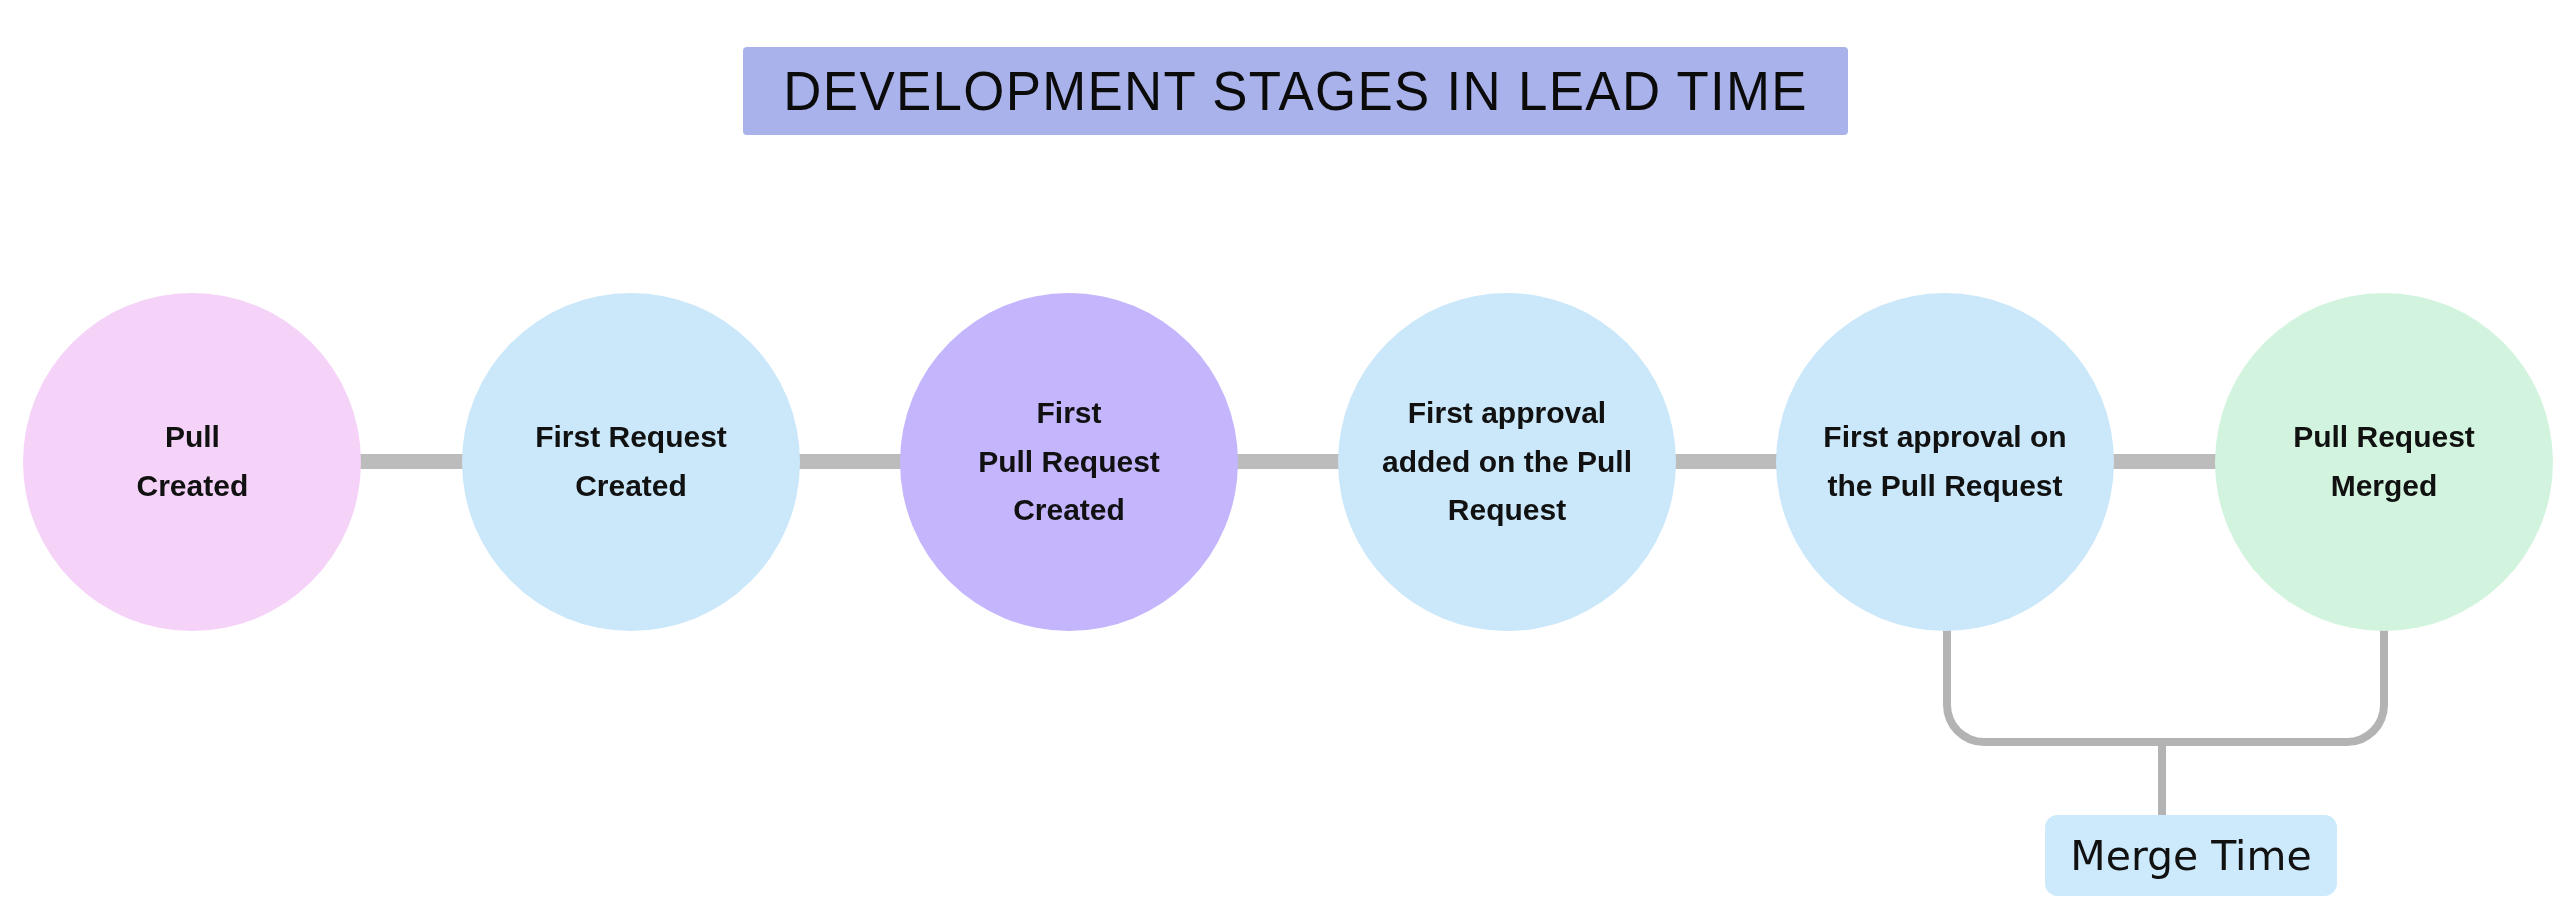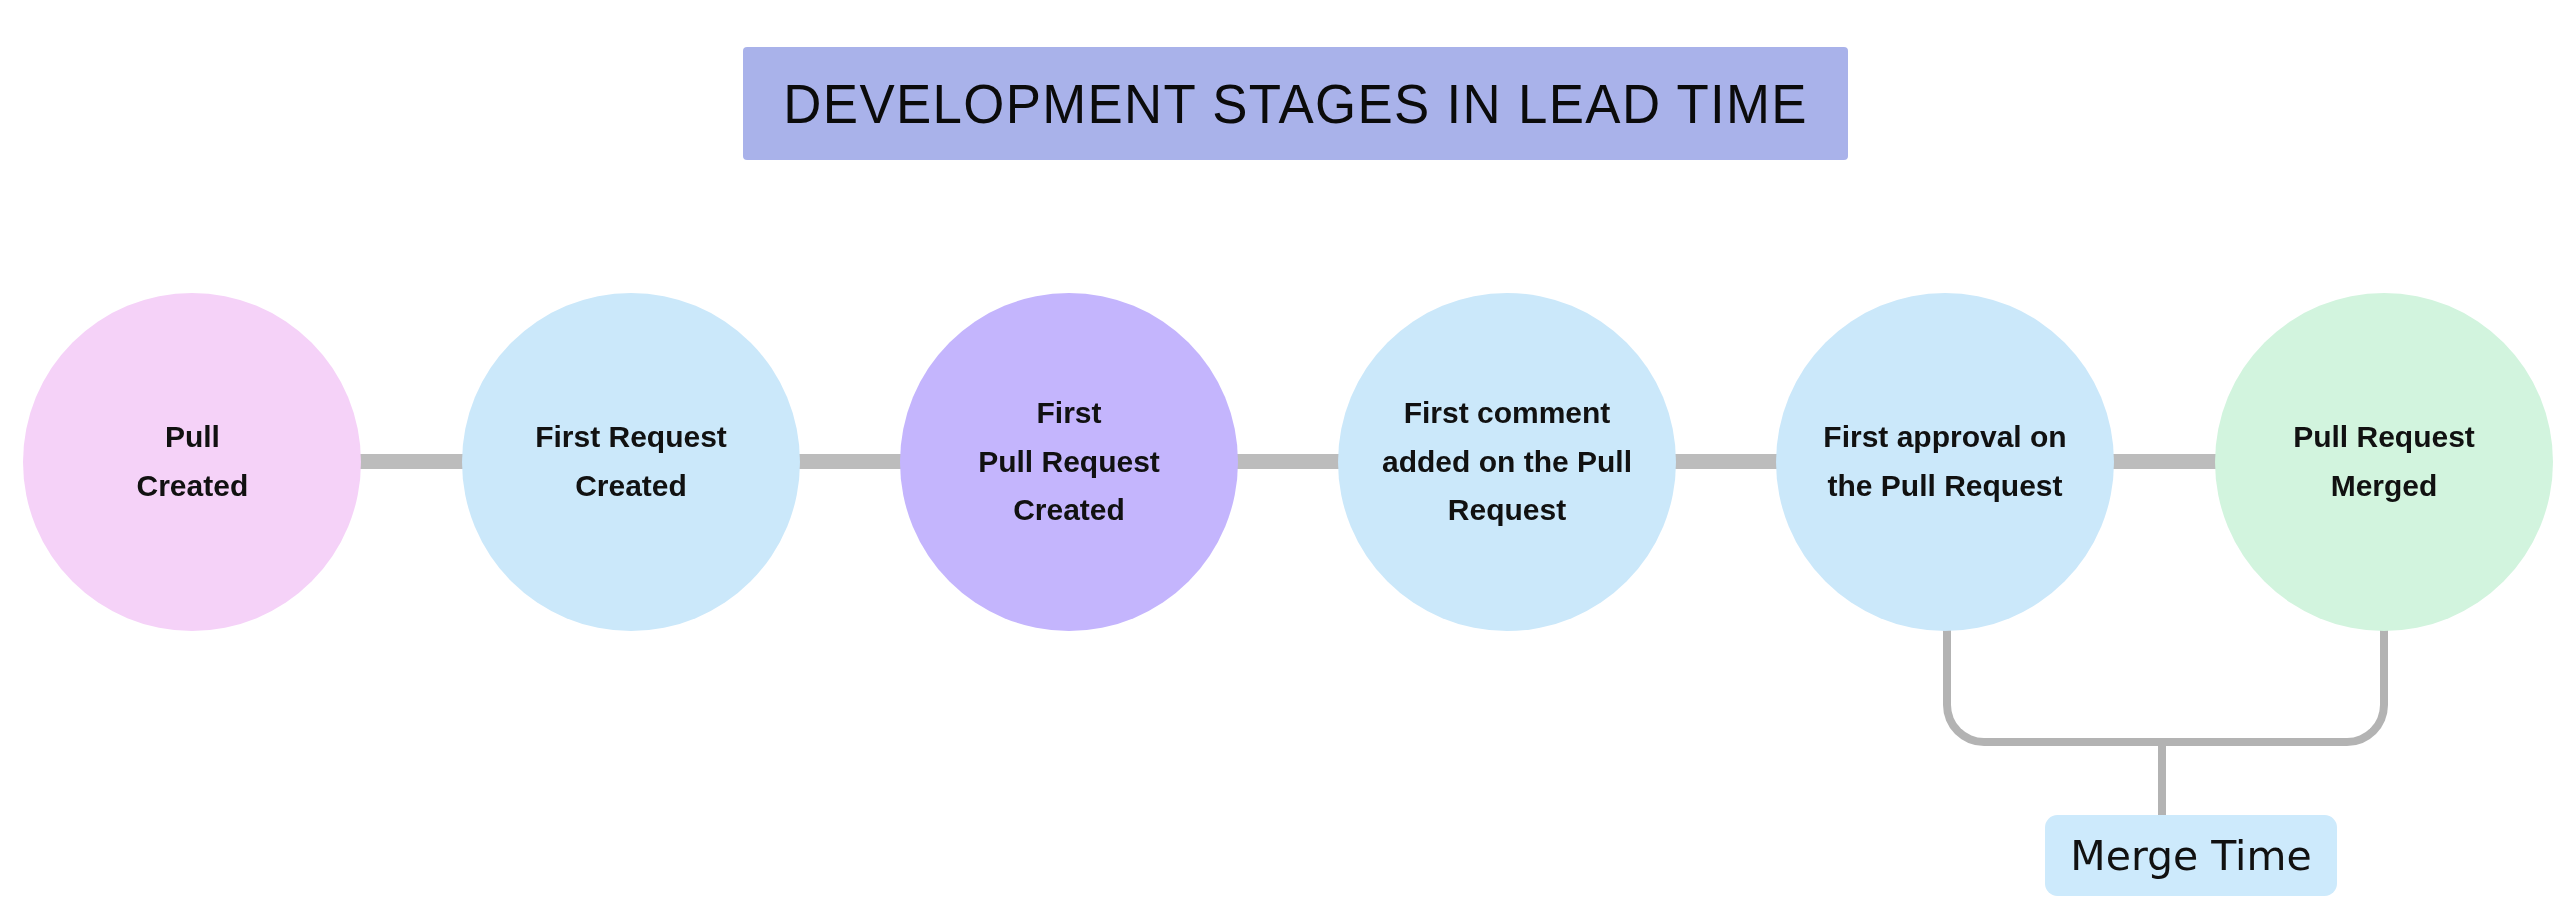--- a/index.html
+++ b/index.html
@@ -1,20 +1,20 @@
 <!DOCTYPE html>
 <html style="font-size:11px"><head>
 <meta charset="utf-8">
 <style>
   html,body{margin:0;padding:0;background:#ffffff;}
   #canvas{position:relative;width:2576px;height:923px;background:#ffffff;overflow:hidden;
           font-family:"Liberation Sans",sans-serif;}
 
   
-  .banner{position:absolute;left:743px;top:47px;width:1105px;height:113px;border-radius:4.1px;
+  .banner{position:absolute;left:743px;top:47px;width:1105px;height:88px;border-radius:4.1px;
           display:flex;align-items:center;justify-content:center;z-index:2;}
   .banner-text{font-size:55px;font-weight:400;color:#0b0b0b;letter-spacing:1.4px;
                transform:scaleX(0.96);white-space:nowrap;}
 
   
   .connector{position:absolute;top:454px;height:15px;width:438px;z-index:0;}
   .k1{left:192px}.k2{left:631px}.k3{left:1069px}.k4{left:1507px}.k5{left:1945px}
 
   
   .circle{position:absolute;top:293px;width:338px;height:338px;border-radius:50%;
@@ -49,21 +49,21 @@
   <div class="connector k4" style="background: rgb(188, 188, 188);"></div>
   <div class="connector k5" style="background: rgb(188, 188, 188);"></div>
 
   <div class="circle c1" style="background: rgb(245, 210, 248);">Pull
 Created</div>
   <div class="circle c2" style="background: rgb(203, 232, 250);">First Request
 Created</div>
   <div class="circle c3" style="background: #c4b5fd;">First
 Pull Request
 Created</div>
-  <div class="circle c4" style="background: rgb(203, 232, 250);">First comment
+  <div class="circle c4" style="background: rgb(203, 232, 250);">First approval
 added on the Pull
 Request</div>
   <div class="circle c5" style="background: rgb(203, 232, 250);">First approval on
 the Pull Request</div>
   <div class="circle c6" style="background: rgb(210, 244, 222);">Pull Request
 Merged</div>
 
   <div class="bracket" style="border-color: rgb(179, 179, 179);"></div>
   <div class="stem" style="background: rgb(179, 179, 179);"></div>
 

